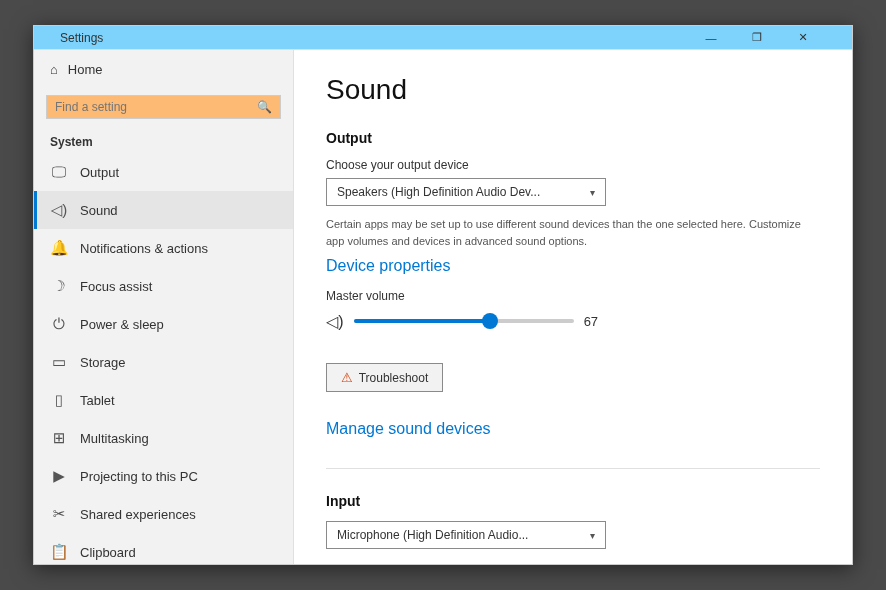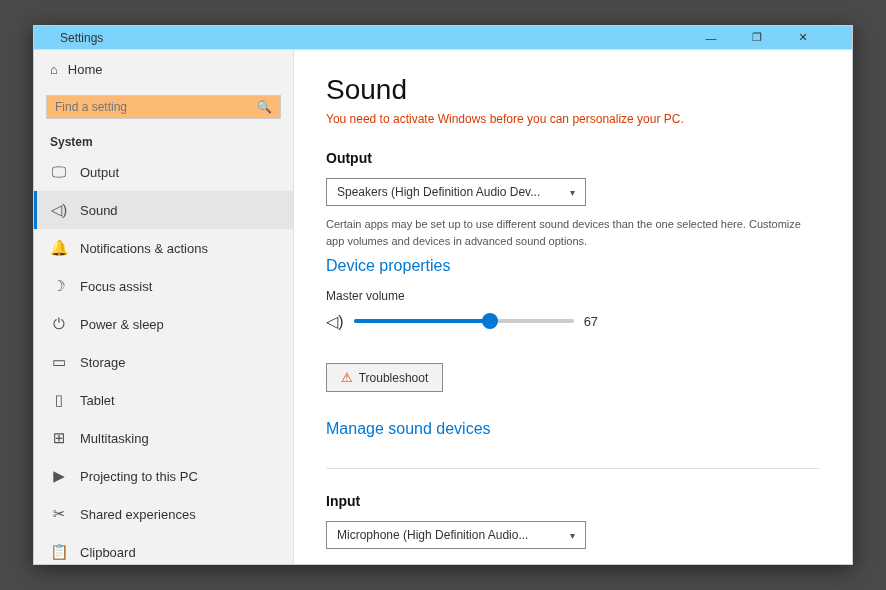--- a/index.html
+++ b/index.html
@@ -163,21 +163,21 @@
     .dropdown {
       display: flex;
       align-items: center;
       justify-content: space-between;
       border: 1px solid #8a8a8a;
       padding: 6px 10px;
       background: white;
       cursor: pointer;
       font-size: 12px;
       color: #333;
-      width: 260px;
+      width: 280px;
       margin-bottom: 10px;
     }
     .dropdown-arrow { font-size: 10px; color: #555; }
     .desc-text {
       font-size: 11px;
       color: #555;
       margin-bottom: 8px;
       max-width: 520px;
       line-height: 1.5;
     }
@@ -326,24 +326,24 @@
         <span>Shared experiences</span>
       </div>
       <div class="sidebar-item">
         <span class="item-icon">📋</span>
         <span>Clipboard</span>
       </div>
     </div>
 
     <div class="main">
       <h1 class="page-title">Sound</h1>
-      <p class="activation-warning">You need to activate Windows before you can personalize your PC.</p>
 
       <div>
         <div class="section-title">Output</div>
+        <div class="label-text">Choose your output device</div>
         <div class="dropdown">
           <span>Speakers (High Definition Audio Dev...</span>
           <span class="dropdown-arrow">▾</span>
         </div>
         <p class="desc-text">Certain apps may be set up to use different sound devices than the one selected here. Customize app volumes and devices in advanced sound options.</p>
         <a class="link-text">Device properties</a>
 
         <div class="volume-section">
           <div class="volume-label">Master volume</div>
           <div class="volume-row">

